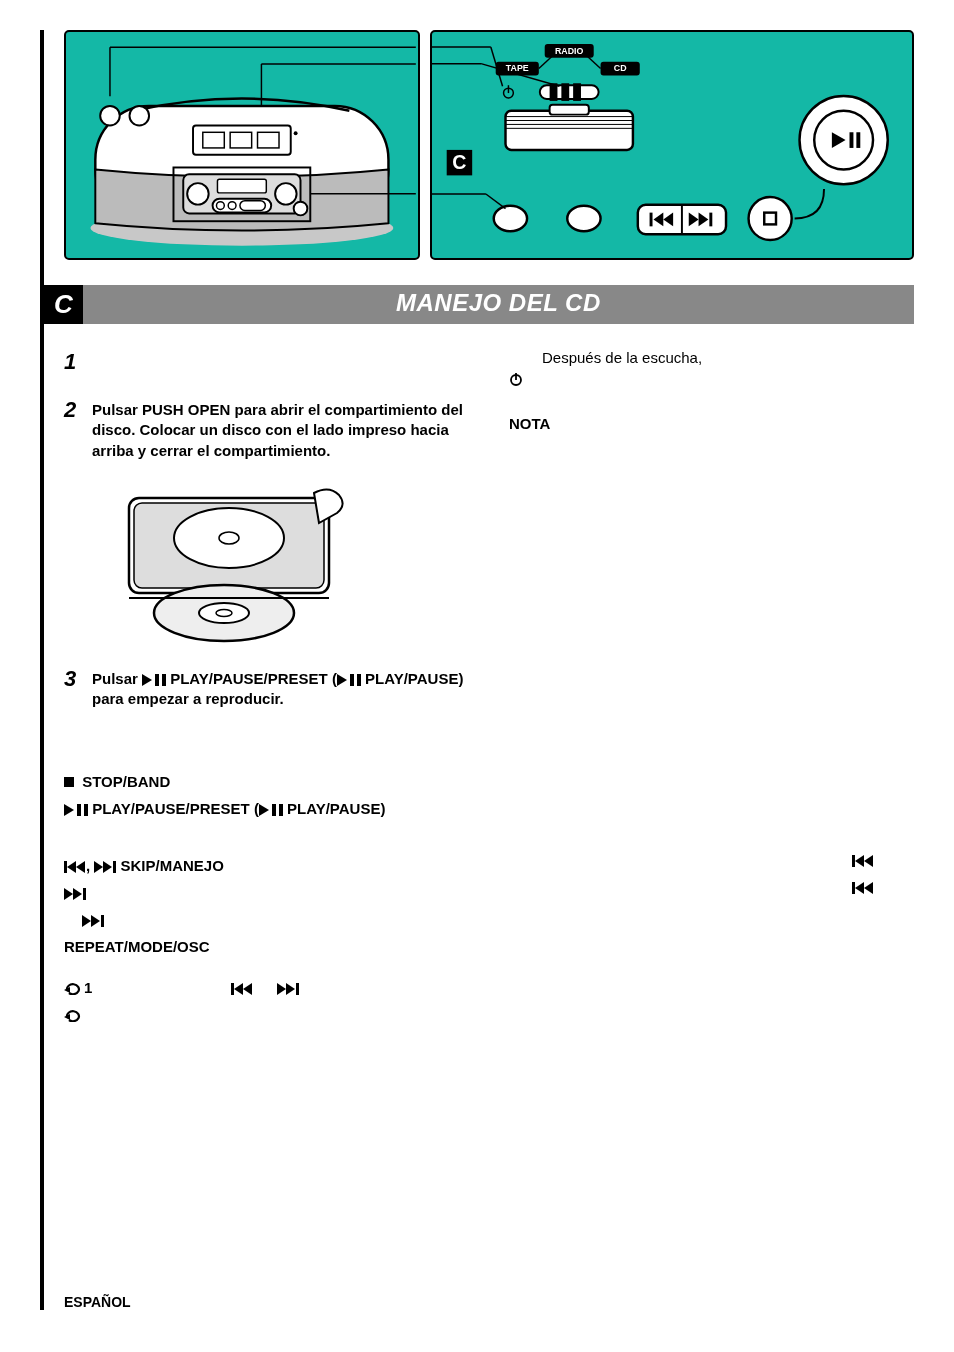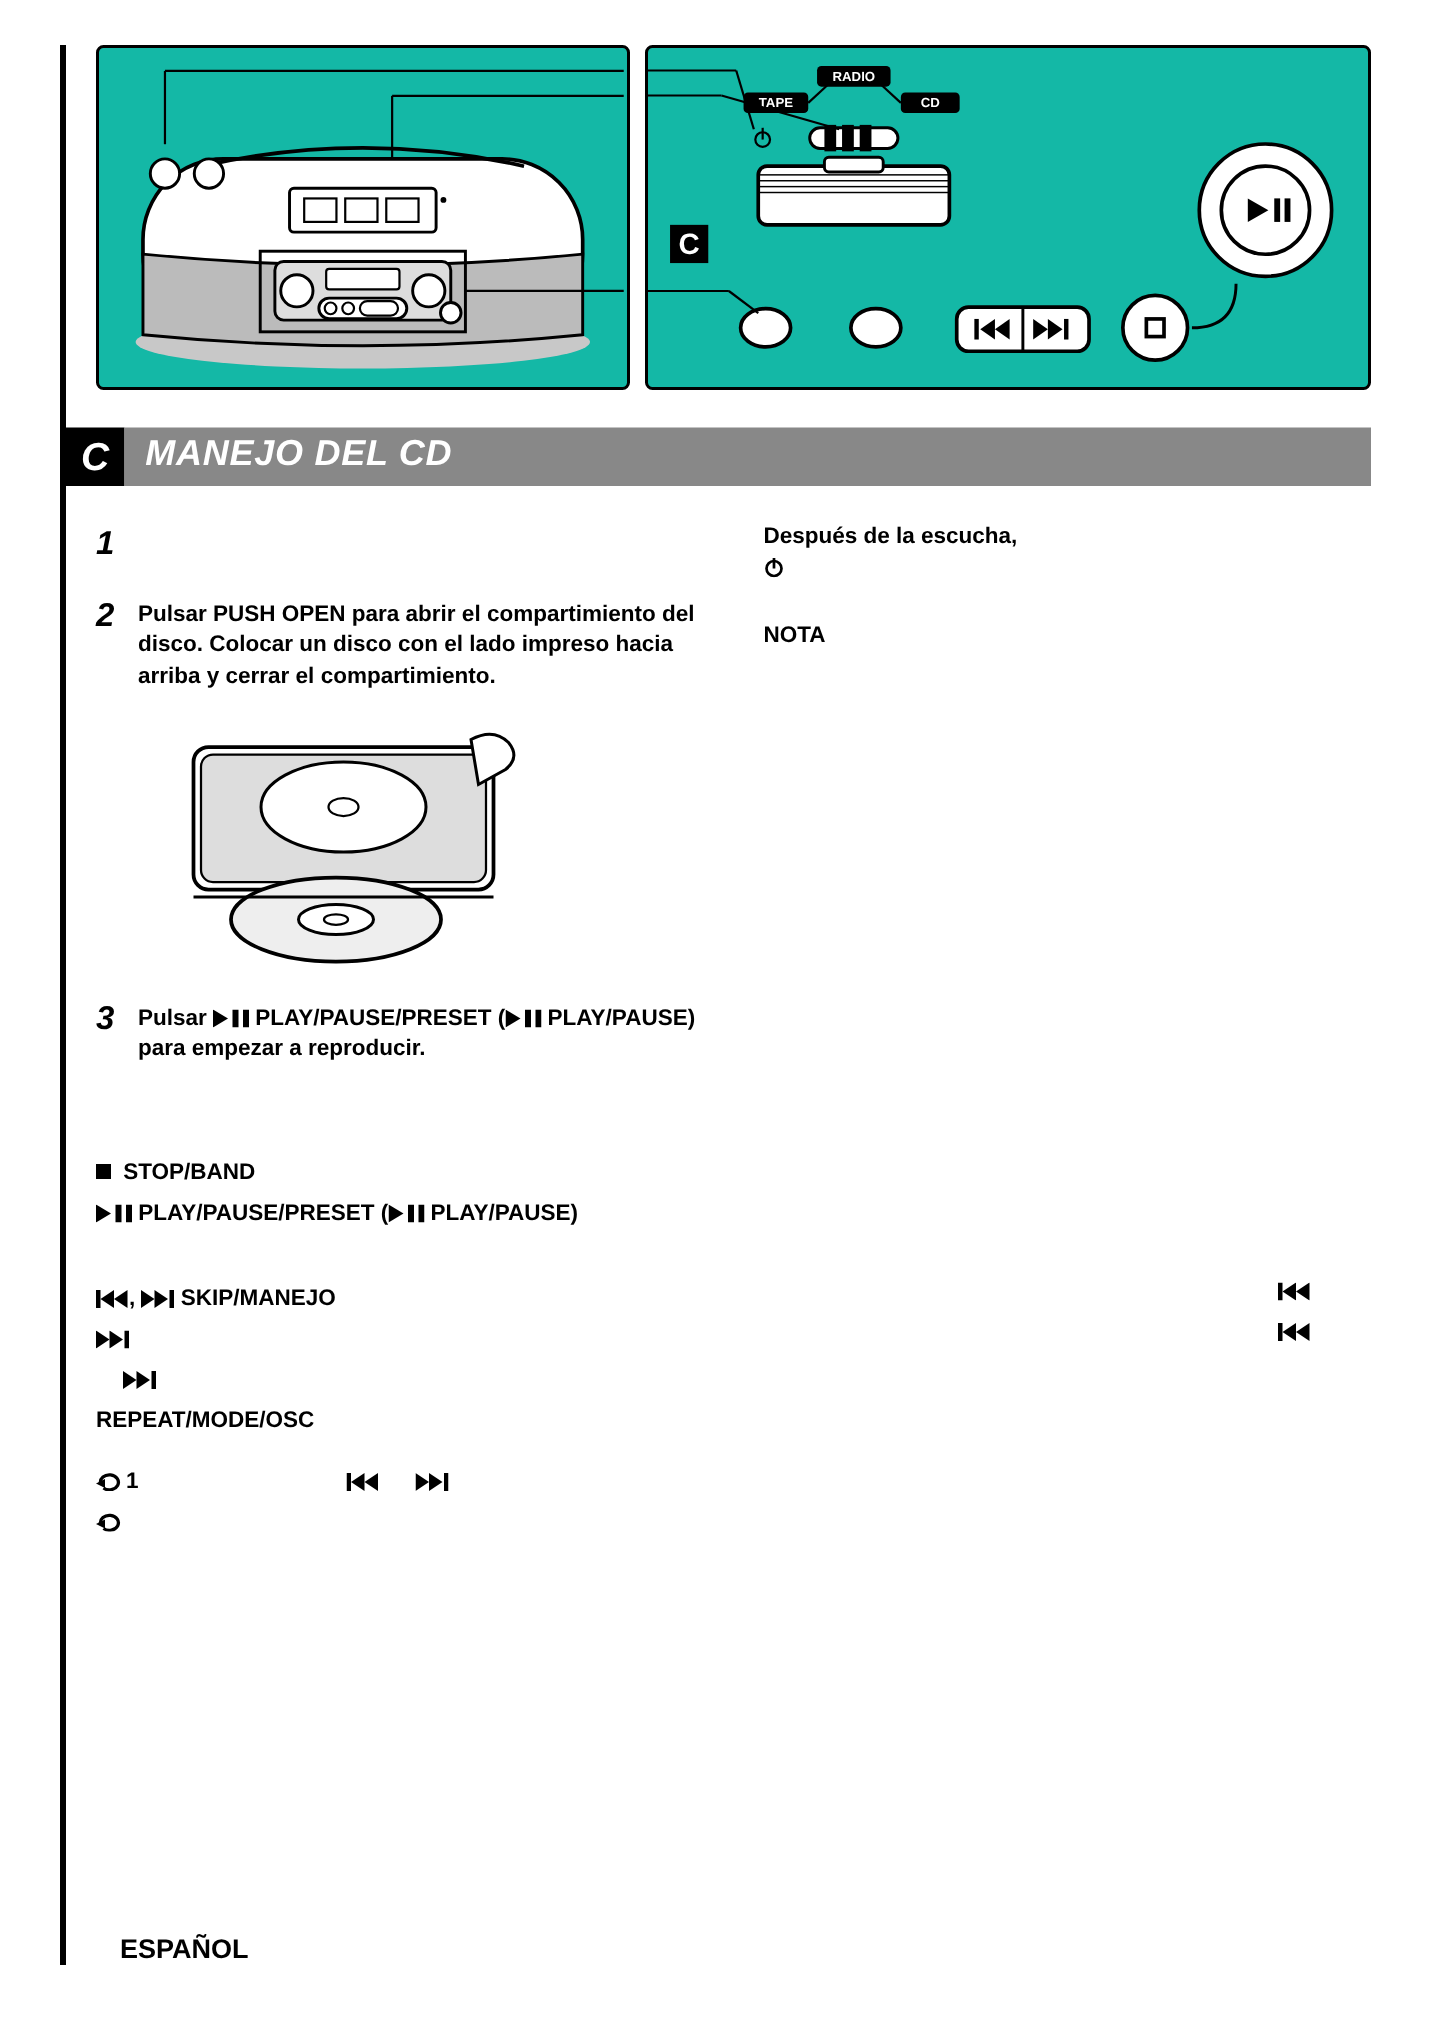--- a/index.html
+++ b/index.html
@@ -8,21 +8,21 @@
 
 
 .top-diagrams { display:flex; gap:10px; margin-left:20px; margin-bottom:25px; }
 .diagram-box { border:2px solid #000; border-radius:5px; position:relative; background:#14b8a6; }
 .diagram-left { width:360px; height:230px; }
 .diagram-right { width:490px; height:230px; }
 
 
 .section-header { display:flex; align-items:stretch; margin-bottom:25px; margin-left:0; }
 .section-letter { background:#000; color:#fff; font-weight:bold; font-size:26px; padding:4px 10px; font-style:italic; }
-.section-title { background:#888; color:#fff; font-weight:bold; font-size:24px; font-style:italic; padding:4px 14px; flex:1; letter-spacing:0.5px; }
+.section-title { background:#888; color:#fff; font-weight:bold; font-size:24px; font-style:italic; padding:4px 14px; flex:1; letter-spacing:0.5px;text-align:center; }
 
 
 .columns { display:flex; gap:40px; margin-left:20px; }
 .col { flex:1; }
 
 
 .step { display:flex; margin-bottom:22px; }
 .step-num { font-weight:bold; font-style:italic; font-size:22px; margin-right:10px; min-width:18px; }
 .step-text { font-weight:bold; line-height:1.35; padding-top:3px; }
 
@@ -30,21 +30,21 @@
 
 
 .body-block { margin-left:20px; line-height:1.4; margin-bottom:6px; }
 .body-block .lead { font-weight:bold;text-align:center; }
 .square { display:inline-block; width:10px; height:10px; background:#000; vertical-align:0px; margin-right:4px; }
 
 
 .icon { display:inline-block; vertical-align:-2px; }
 .playpause-icon svg, .prev-icon svg, .next-icon svg, .repeat-icon svg, .power-icon svg { display:block; }
 
-.footer { position:absolute; bottom:0; left:36px; font-weight:bold; font-size:18px; }
+.footer { position:absolute; bottom:0; left:20px; font-weight:bold; font-size:14px; }
 
 
 .boombox-art, .controls-art { width:100%; height:100%; }
 </style>
 </head>
 <body>
 
 <div class="page">
 
   <div class="top-diagrams">
@@ -200,21 +200,21 @@
                 <polygon points="0,0 10,6 0,12" fill="#000"></polygon>
                 <rect x="13" y="0" width="4" height="12" fill="#000"></rect>
                 <rect x="20" y="0" width="4" height="12" fill="#000"></rect>
               </svg></span><span> PLAY/PAUSE) para empezar a reproducir.</span>
         </div>
       </div>
 
     </div>
 
     <div class="col">
-      <div style="font-weight:bold; margin-bottom:4px;">Después de la escucha,</div>
+      <div style="font-weight:normal; margin-bottom:4px;margin-left:33px;">Después de la escucha,</div>
       <div style="margin-bottom:28px;">
         <span class="icon power-icon"><svg width="14" height="14" viewBox="0 0 14 14">
               <circle cx="7" cy="8" r="5" fill="none" stroke="#000" stroke-width="1.8"></circle>
               <line x1="7" y1="1" x2="7" y2="8" stroke="#000" stroke-width="1.8"></line>
             </svg></span>
       </div>
       <div style="font-weight:bold;">NOTA</div>
     </div>
   </div>
 

